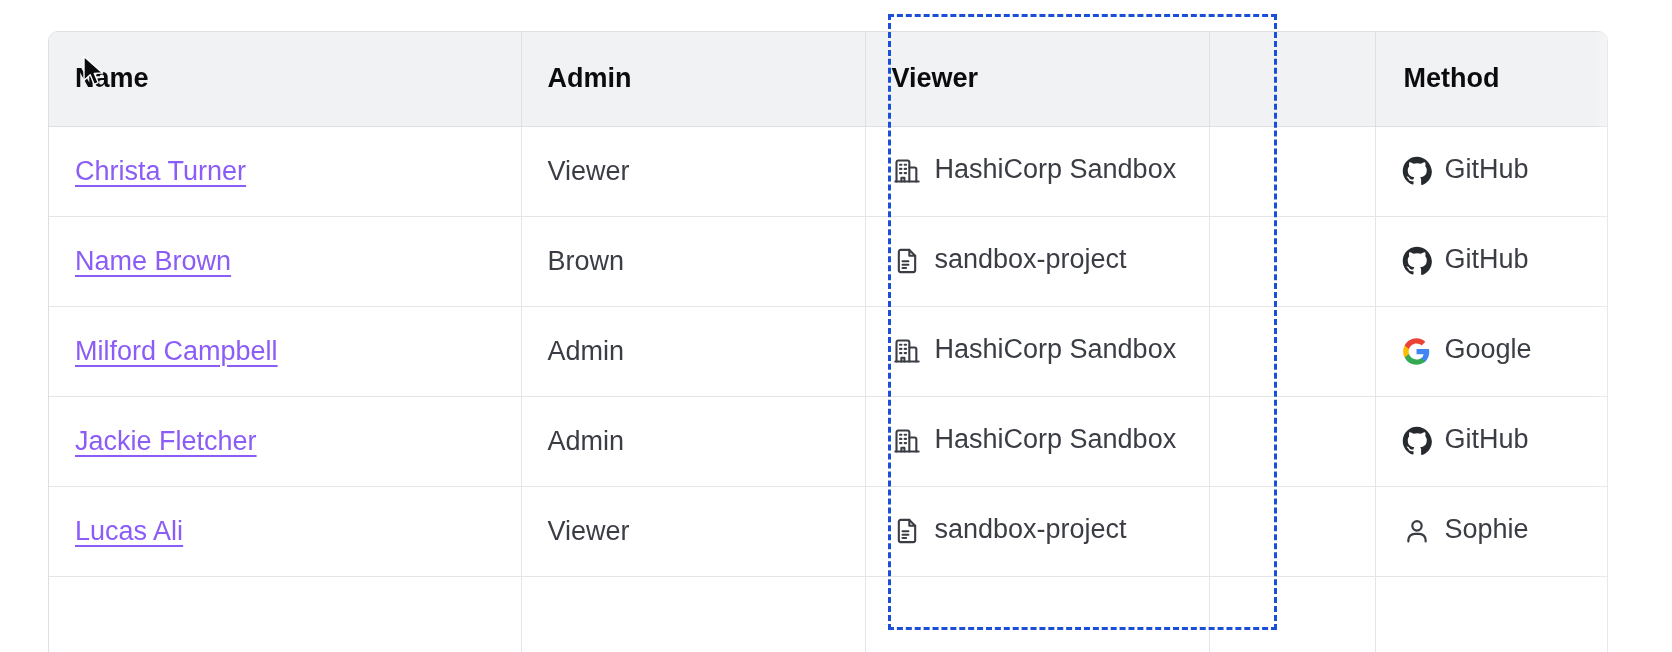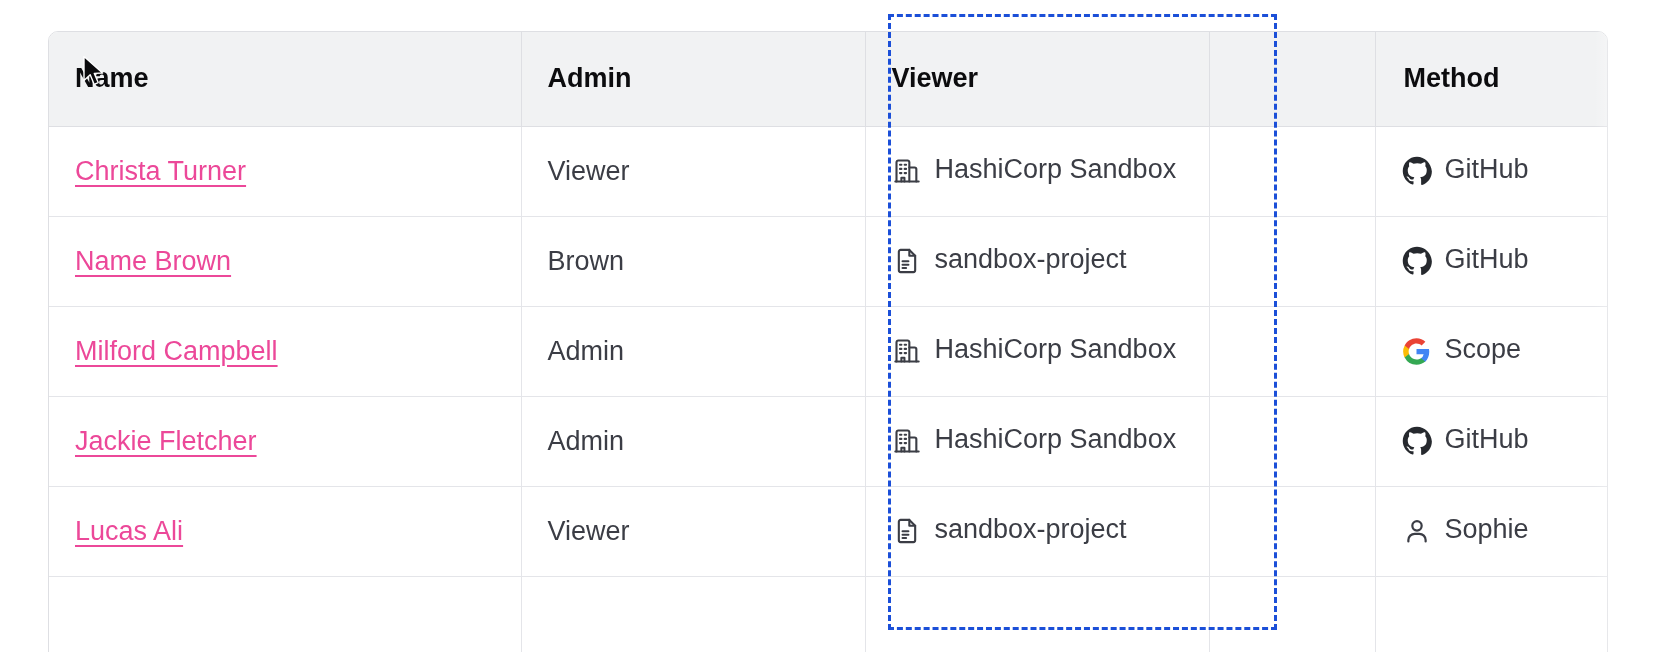--- a/index.html
+++ b/index.html
@@ -70,21 +70,21 @@
     color: #3B3D45;
     border-bottom: 1px solid #E4E5E9;
     border-right: 1px solid #E4E5E9;
     box-sizing: border-box;
     white-space: nowrap;
   }
   tbody td.last { border-right: none; margin-top: 16px; }
   tbody tr.partial td { height: 90px; }
 
   .name-link {
-    color: #ec4899;
+    color: #8b5cf6;
     text-decoration: underline;
     text-underline-offset: 5px;
     text-decoration-thickness: 2px;
     cursor: pointer;
     font-size: 27px;
   }
 
   .cell-inline {
     display: flex;
     gap: 13px;
@@ -245,21 +245,21 @@
           <td class="last">
             <span class="cell-inline">
               <span class="ico">
                 <svg width="29" height="29" viewBox="0 0 48 48">
                   <path fill="#4285F4" d="M45.1 24.5c0-1.6-.15-3.2-.44-4.7H24v8.9h11.8a10.1 10.1 0 0 1-4.4 6.6v5.5h7.1c4.2-3.8 6.6-9.5 6.6-16.3z"></path>
                   <path fill="#34A853" d="M24 46c5.9 0 10.9-2 14.5-5.3l-7.1-5.5c-2 1.3-4.5 2.1-7.4 2.1-5.7 0-10.6-3.8-12.3-9H4.4v5.7A22 22 0 0 0 24 46z"></path>
                   <path fill="#FBBC05" d="M11.7 28.3a13.2 13.2 0 0 1 0-8.5v-5.7H4.4a22 22 0 0 0 0 19.9l7.3-5.7z"></path>
                   <path fill="#EA4335" d="M24 10.7c3.2 0 6.1 1.1 8.4 3.3l6.3-6.3C34.9 4.1 29.9 2 24 2 15.4 2 8 6.9 4.4 14.1l7.3 5.7c1.7-5.2 6.6-9.1 12.3-9.1z"></path>
                 </svg>
               </span>
-              <span class="lbl">Scope</span>
+              <span class="lbl">Google</span>
             </span>
           </td>
         </tr>
 
         <tr>
           <td>
             <span class="name-link">Jackie Fletcher</span>
           </td>
           <td>Admin</td>
           <td>

